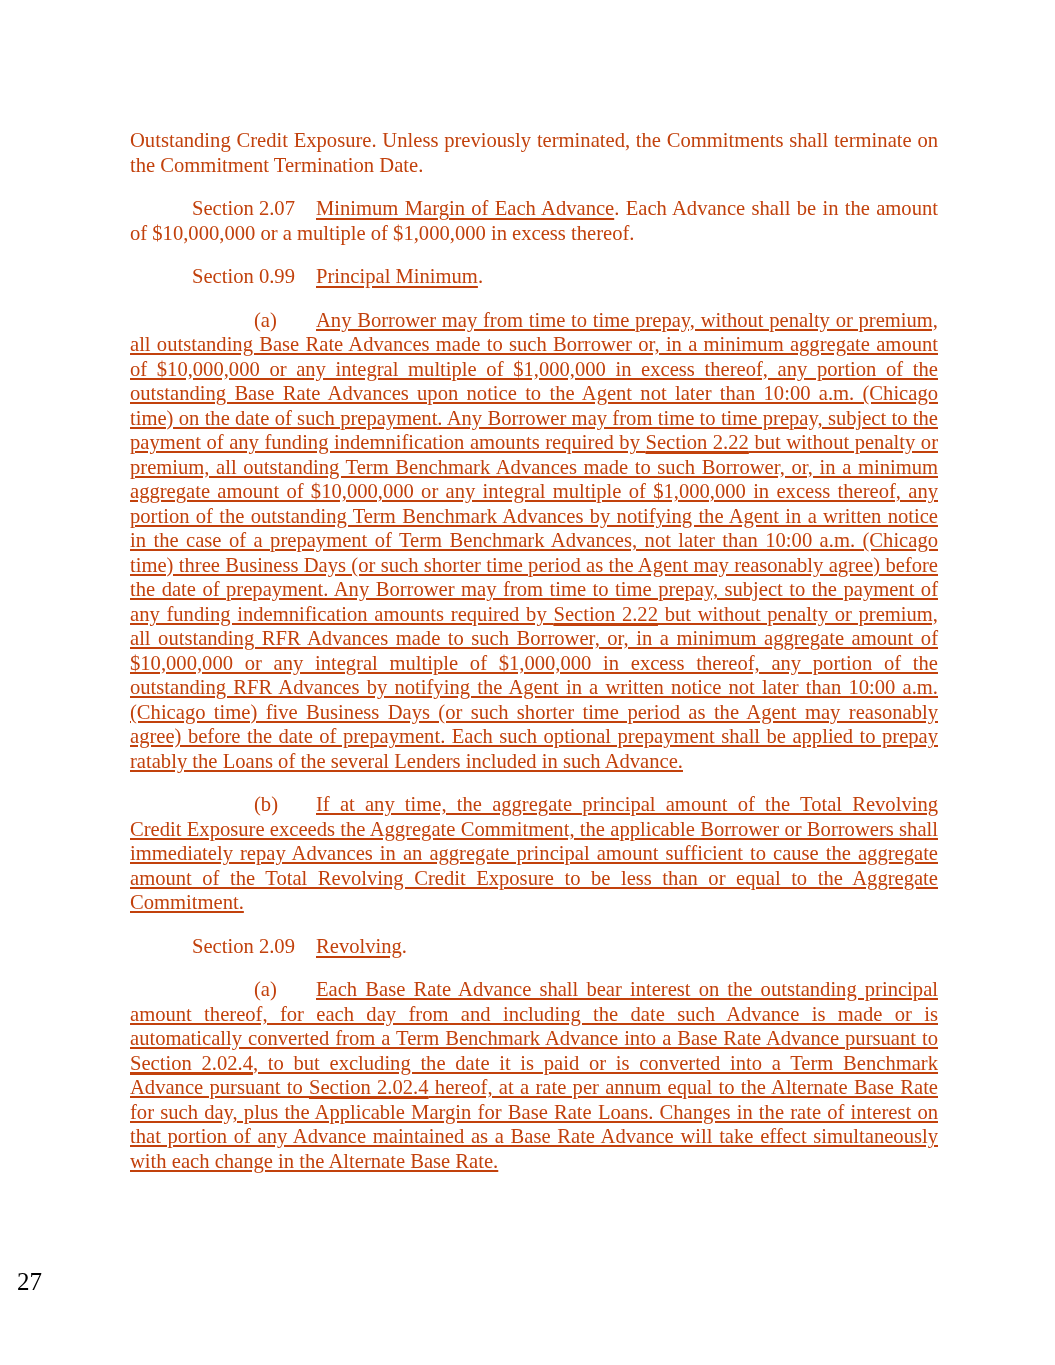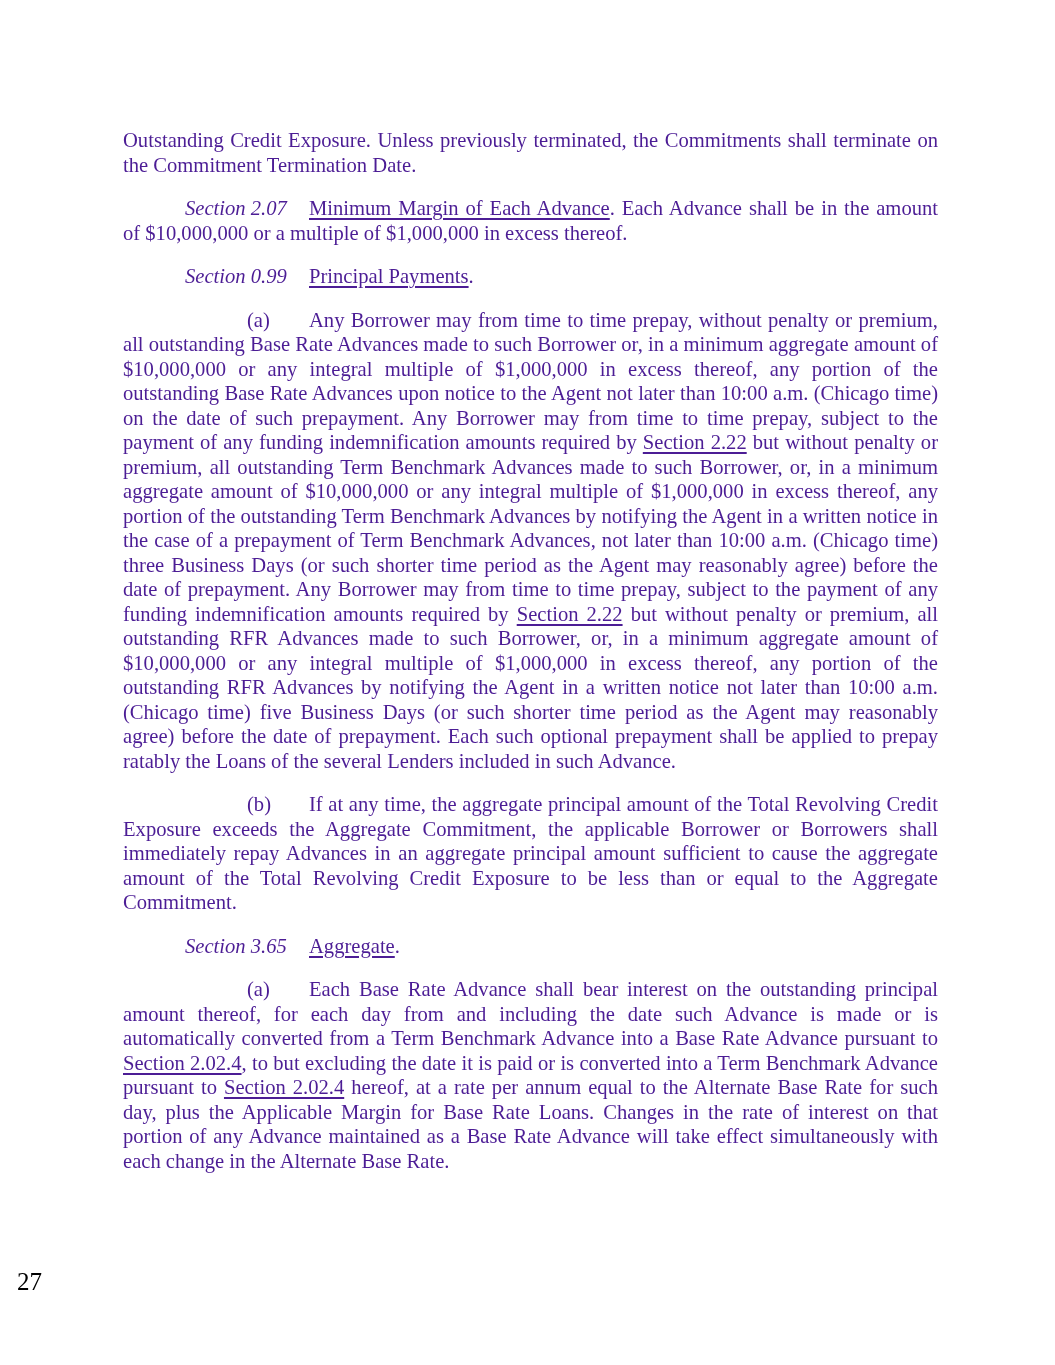--- a/index.html
+++ b/index.html
@@ -16,35 +16,34 @@
     font-family: "Liberation Serif", "DejaVu Serif", serif;
     overflow: hidden;
   }
   .content {
     position: absolute;
     left: 123px;
     top: 128px;
     width: 815px;
   }
   p.para {
-    margin: 0 0 19px 0;
+    margin: 0 0 19px 7px;
     font-size: 20.6px;
     line-height: 24.5px;
     text-align: justify;
-    color: #4c1d95;
+    color: #c2410c;
   }
   
   p.sec { text-indent: 62px; }
   
-  p.sub { text-indent: 124px; }
+  p.sub { text-indent: 124px; text-decoration: underline; }
   .seclabel {
     display: inline-block;
     width: 124px;
     text-indent: 0;
-    font-style: italic;
   }
   .sublabel {
     display: inline-block;
     width: 62px;
     text-indent: 0;
   }
   .u {
     text-decoration: underline;
     text-decoration-thickness: 1.5px;
     text-underline-offset: 3px;
@@ -64,27 +63,27 @@
 </head>
 <body>
 
 <div class="page">
   <div class="content">
 
     <p class="para">Outstanding Credit Exposure.  Unless previously terminated, the Commitments shall terminate on the Commitment Termination Date.</p>
 
     <p class="para sec"><span class="seclabel">Section 2.07</span><span class="u">Minimum Margin of Each Advance</span><span>.  Each Advance shall be in the amount of $10,000,000 or a multiple of $1,000,000 in excess thereof.</span></p>
 
-    <p class="para sec"><span class="seclabel">Section 0.99</span><span class="u">Principal Payments</span><span>.</span></p>
+    <p class="para sec"><span class="seclabel">Section 0.99</span><span class="u">Principal Minimum</span><span>.</span></p>
 
     <p class="para sub"><span class="sublabel">(a)</span><span>Any Borrower may from time to time prepay, without penalty or premium, all outstanding Base Rate Advances made to such Borrower or, in a minimum aggregate amount of $10,000,000 or any integral multiple of $1,000,000 in excess thereof, any portion of the outstanding Base Rate Advances upon notice to the Agent not later than 10:00 a.m. (Chicago time) on the date of such prepayment.  Any Borrower may from time to time prepay, subject to the payment of any funding indemnification amounts required by </span><span class="u">Section 2.22</span><span> but without penalty or premium, all outstanding Term Benchmark Advances made to such Borrower, or, in a minimum aggregate amount of $10,000,000 or any integral multiple of $1,000,000 in excess thereof, any portion of the outstanding Term Benchmark Advances by notifying the Agent in a written notice in the case of a prepayment of Term Benchmark Advances, not later than 10:00 a.m. (Chicago time) three Business Days (or such shorter time period as the Agent may reasonably agree) before the date of prepayment.  Any Borrower may from time to time prepay, subject to the payment of any funding indemnification amounts required by </span><span class="u">Section 2.22</span><span> but without penalty or premium, all outstanding RFR Advances made to such Borrower, or, in a minimum aggregate amount of $10,000,000 or any integral multiple of $1,000,000 in excess thereof, any portion of the outstanding RFR Advances by notifying the Agent in a written notice not later than 10:00 a.m. (Chicago time) five Business Days (or such shorter time period as the Agent may reasonably agree) before the date of prepayment.  Each such optional prepayment shall be applied to prepay ratably the Loans of the several Lenders included in such Advance.</span></p>
 
     <p class="para sub"><span class="sublabel">(b)</span><span>If at any time, the aggregate principal amount of the Total Revolving Credit Exposure exceeds the Aggregate Commitment, the applicable Borrower or Borrowers shall immediately repay Advances in an aggregate principal amount sufficient to cause the aggregate amount of the Total Revolving Credit Exposure to be less than or equal to the Aggregate Commitment.</span></p>
 
-    <p class="para sec"><span class="seclabel">Section 3.65</span><span class="u">Aggregate</span><span>.</span></p>
+    <p class="para sec"><span class="seclabel">Section 2.09</span><span class="u">Revolving</span><span>.</span></p>
 
     <p class="para sub"><span class="sublabel">(a)</span><span>Each Base Rate Advance shall bear interest on the outstanding principal amount thereof, for each day from and including the date such Advance is made or is automatically converted from a Term Benchmark Advance into a Base Rate Advance pursuant to </span><span class="u">Section 2.02.4</span><span>, to but excluding the date it is paid or is converted into a Term Benchmark Advance pursuant to </span><span class="u">Section 2.02.4</span><span> hereof, at a rate per annum equal to the Alternate Base Rate for such day, plus the Applicable Margin for Base Rate Loans.  Changes in the rate of interest on that portion of any Advance maintained as a Base Rate Advance will take effect simultaneously with each change in the Alternate Base Rate.</span></p>
 
 
   </div>
 
   <div class="pagenum">27</div>
 </div>
 
 </body></html>

